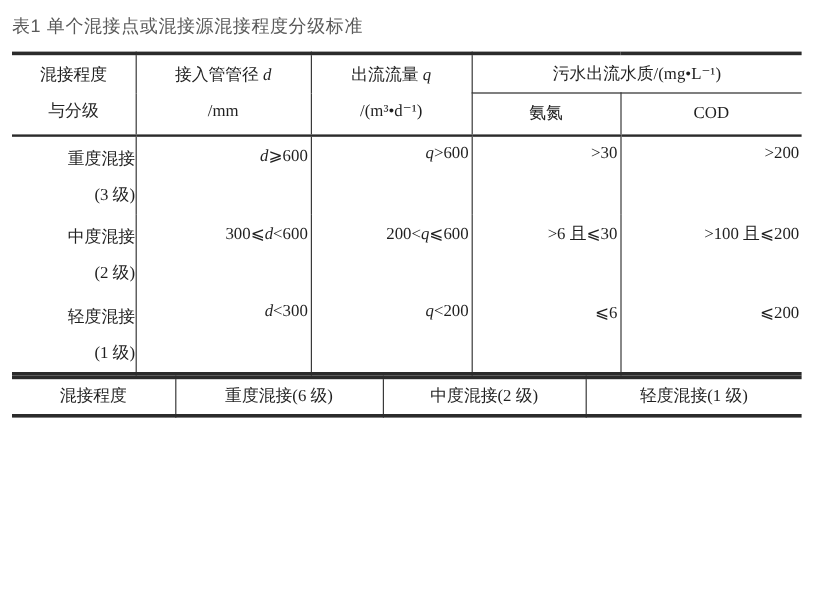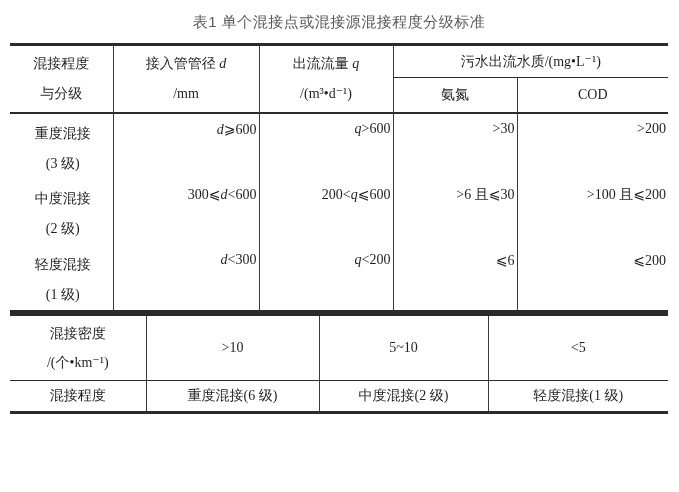--- a/index.html
+++ b/index.html
@@ -11,21 +11,20 @@
     width: 679px;
     height: 492px;
     overflow: hidden;
     font-family: "Liberation Serif", "DejaVu Serif", serif;
     color: #1f1f1f;
   }
   .wrap {
     padding: 0 11px 0 10px;
   }
   .tbl-title {
-    text-align: center;
     font-family: "Liberation Sans", "DejaVu Sans", sans-serif;
     font-size: 15px;
     color: #595959;
     letter-spacing: 0.5px;
   }
   .t1-title { margin: 13px 0 11px 0; }
   .t2-title { margin: 30px 0 11px 0; }
 
   table {
     border-collapse: collapse;
@@ -57,21 +56,21 @@
   tr.t2-row2 { height: 32px; }
 
   th.head2 {
     text-align: center;
     vertical-align: middle;
     line-height: 30px;
   }
   .span-th { text-align: center; vertical-align: middle; }
 
   td.label-cell {
-    text-align: center;
+    text-align: right;
     vertical-align: top;
     padding: 5px 0 0 3px;
     line-height: 30px;
   }
   td.val {
     text-align: right;
     vertical-align: top;
     padding: 7px 2px 0 7px;
   }
   .c {
@@ -157,29 +156,20 @@
 
 
   <table>
     <colgroup>
       <col style="width:136px">
         <col style="width:173px">
         <col style="width:169px">
         <col style="width:180px">
     </colgroup>
     <tbody>
-      <tr class="t2-row1">
-        <td class="dense-label hb2">
-          <div>混接密度</div>
-          <div>/(个•km⁻¹)</div>
-        </td>
-        <td class="c vl hb2">&gt;10</td>
-        <td class="c vl hb2">5~10</td>
-        <td class="c vl hb2">&lt;5</td>
-      </tr>
       <tr class="t2-row2">
         <td class="c">混接程度</td>
         <td class="c vl">重度混接(6 级)</td>
         <td class="c vl">中度混接(2 级)</td>
         <td class="c vl">轻度混接(1 级)</td>
       </tr>
     </tbody>
   </table>
 
 </div>

